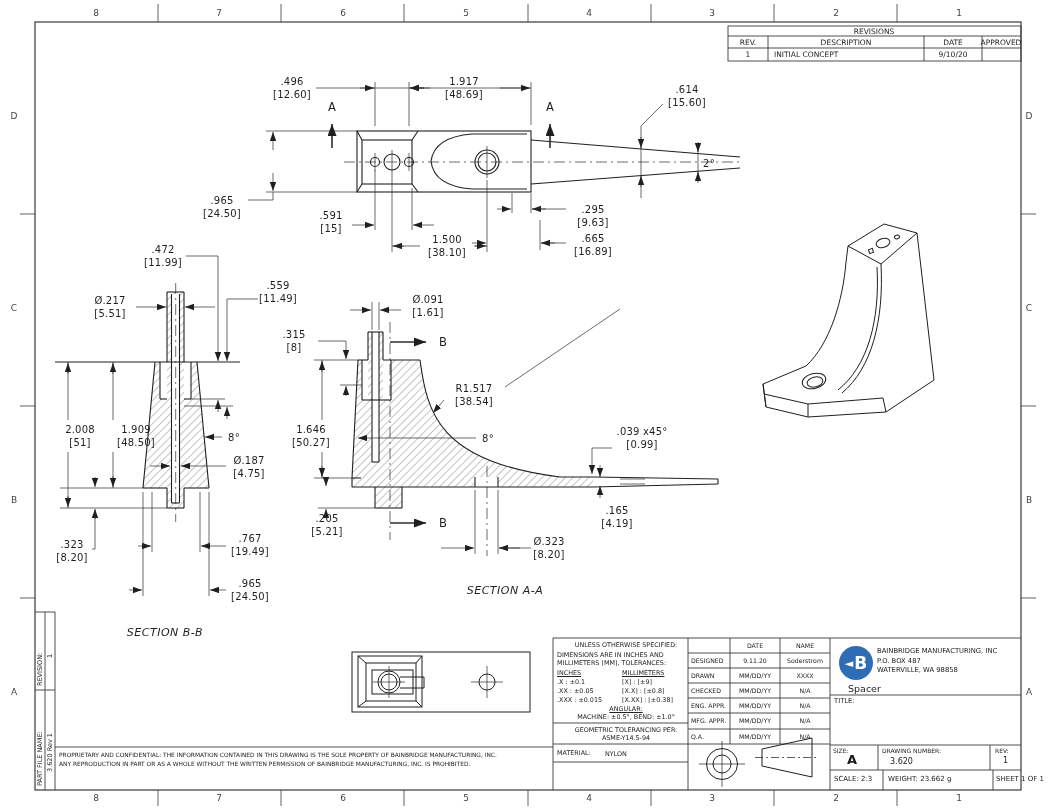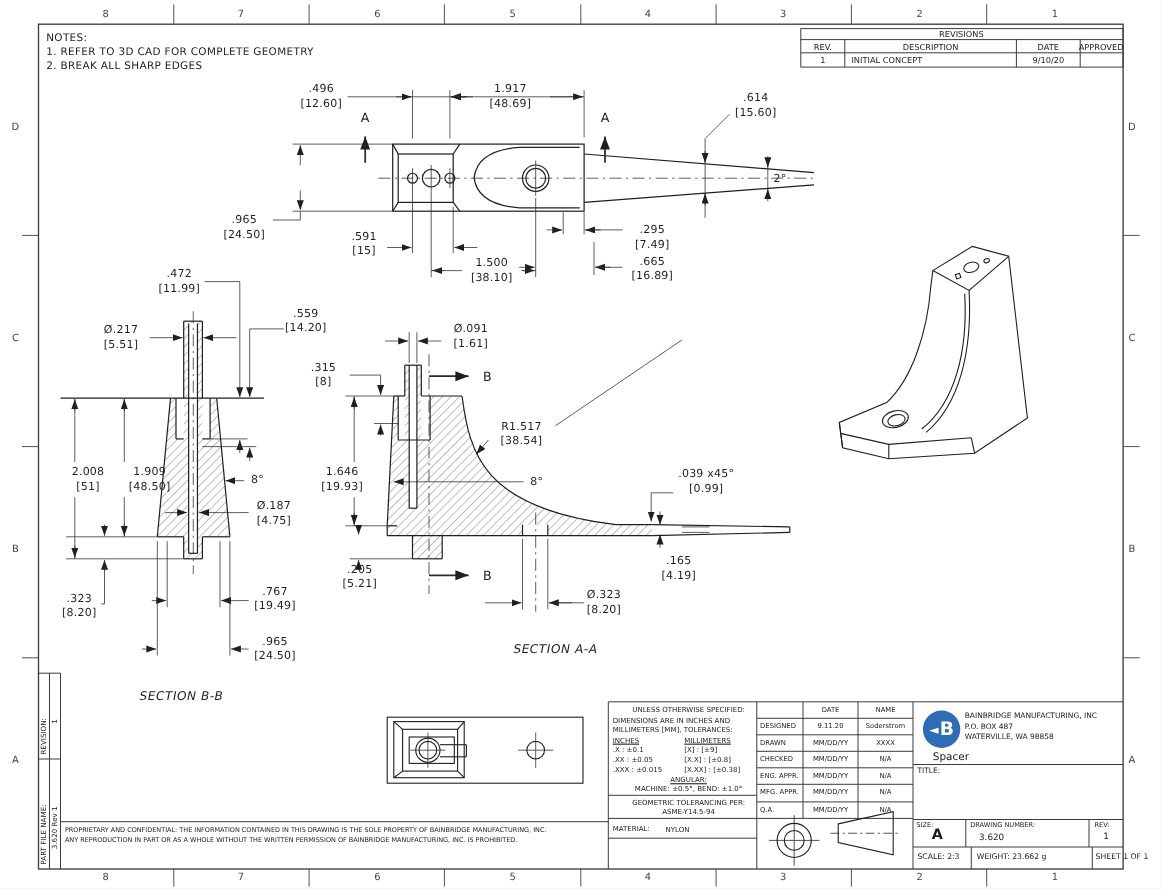--- a/index.html
+++ b/index.html
@@ -422,25 +422,20 @@
 <div class="zone" style="left:959px;top:798px">1</div>
 <div class="zone" style="left:14px;top:116px">D</div>
 <div class="zone" style="left:14px;top:308px">C</div>
 <div class="zone" style="left:14px;top:500px">B</div>
 <div class="zone" style="left:14px;top:692px">A</div>
 <div class="zone" style="left:1029px;top:116px">D</div>
 <div class="zone" style="left:1029px;top:308px">C</div>
 <div class="zone" style="left:1029px;top:500px">B</div>
 <div class="zone" style="left:1029px;top:692px">A</div>
 
-<div class="notes">
-  <div>NOTES:</div>
-  <div>1.  REFER TO 3D CAD FOR COMPLETE GEOMETRY</div>
-  <div>2.  BREAK ALL SHARP EDGES</div>
-</div>
 
 <div class="t small" style="left:874px;top:27px;transform:translateX(-50%)">REVISIONS</div>
 <div class="t small" style="left:748px;top:38px;transform:translateX(-50%)">REV.</div>
 <div class="t small" style="left:846px;top:38px;transform:translateX(-50%)">DESCRIPTION</div>
 <div class="t small" style="left:953px;top:38px;transform:translateX(-50%)">DATE</div>
 <div class="t small" style="left:1001px;top:38px;transform:translateX(-50%)">APPROVED</div>
 <div class="t small" style="left:748px;top:50px;transform:translateX(-50%)">1</div>
 <div class="t small" style="left:774px;top:50px">INITIAL CONCEPT</div>
 <div class="t small" style="left:953px;top:50px;transform:translateX(-50%)">9/10/20</div>
 <div class="t small" style="left:1001px;top:50px;transform:translateX(-50%)"></div>
@@ -467,40 +462,40 @@
 <div class="dim" style="left:331px;top:222px">
       <span>.591</span>
       <span>[15]</span>
     </div>
 <div class="dim" style="left:447px;top:246px">
       <span>1.500</span>
       <span>[38.10]</span>
     </div>
 <div class="dim" style="left:593px;top:216px">
       <span>.295</span>
-      <span>[7.49]</span>
+      <span>[9.63]</span>
     </div>
 <div class="dim" style="left:593px;top:245px">
       <span>.665</span>
       <span>[16.89]</span>
     </div>
 <div class="cutlbl" style="left:332px;top:107px">A</div>
 <div class="cutlbl" style="left:550px;top:107px">A</div>
 
 <div class="dim" style="left:163px;top:256px">
       <span>.472</span>
       <span>[11.99]</span>
     </div>
 <div class="dim" style="left:110px;top:307px">
       <span>Ø.217</span>
       <span>[5.51]</span>
     </div>
 <div class="dim" style="left:278px;top:292px">
       <span>.559</span>
-      <span>[14.20]</span>
+      <span>[11.49]</span>
     </div>
 <div class="dim" style="left:80px;top:436px">
       <span>2.008</span>
       <span>[51]</span>
     </div>
 <div class="dim" style="left:136px;top:436px">
       <span>1.909</span>
       <span>[48.50]</span>
     </div>
 <div class="dim" style="left:234px;top:437px">
@@ -534,21 +529,21 @@
     </div>
 <div class="dim" style="left:474px;top:395px">
       <span>R1.517</span>
       <span>[38.54]</span>
     </div>
 <div class="dim" style="left:488px;top:438px">
       <span>8°</span>
     </div>
 <div class="dim" style="left:311px;top:436px">
       <span>1.646</span>
-      <span>[19.93]</span>
+      <span>[50.27]</span>
     </div>
 <div class="dim" style="left:327px;top:525px">
       <span>.205</span>
       <span>[5.21]</span>
     </div>
 <div class="dim" style="left:549px;top:548px">
       <span>Ø.323</span>
       <span>[8.20]</span>
     </div>
 <div class="dim" style="left:617px;top:517px">

